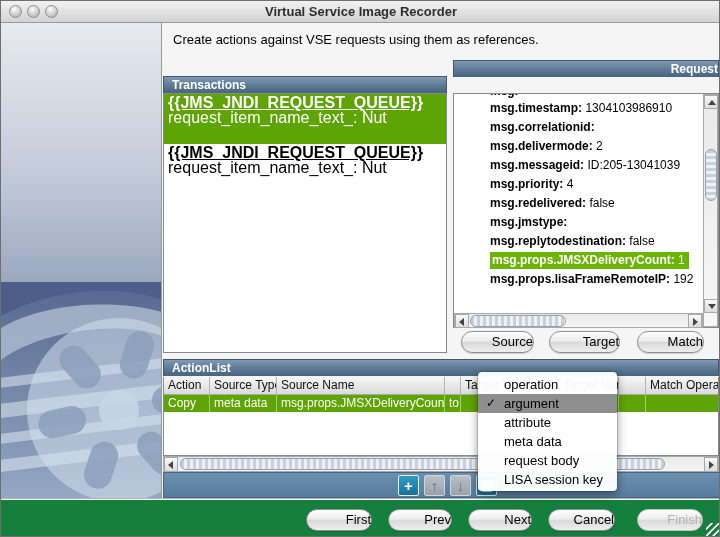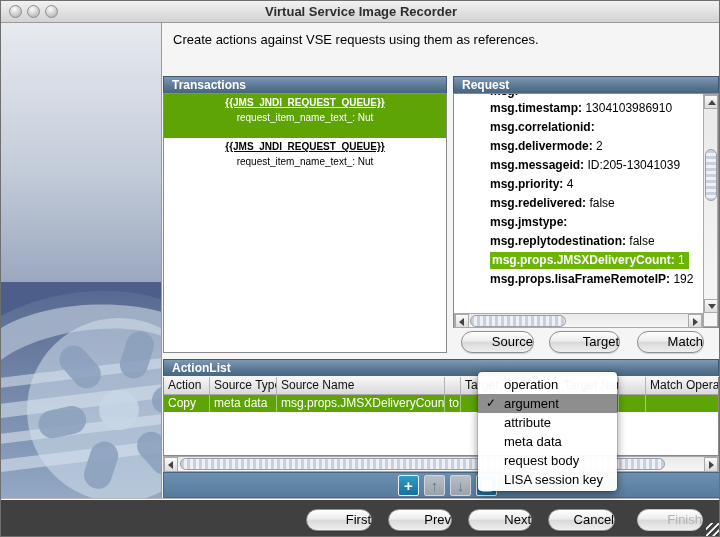--- a/index.html
+++ b/index.html
@@ -26,21 +26,21 @@
   #instruction { position:absolute; left:172px; top:31px; width:540px;
     font-size:13px; font-weight:normal; color:#000000; }
 
   
   .panel-label { position:absolute; height:17px; color:#fff; font-size:12px; font-weight:bold;
     padding:1px 0 0 8px; background:linear-gradient(#8098b3,#5b7995 55%,#49657f);
     border:1px solid #41586f; border-bottom:none; }
   .list-box { position:absolute; background:#fff; border:1px solid #8a8a8a; overflow:hidden; }
 
   
-  .txn-item { padding:1px 4px 13px 4px; font-size:10px; line-height:15px; white-space:nowrap;text-align:center; }
+  .txn-item { padding:1px 4px 19px 4px; font-size:16px; line-height:15px; white-space:nowrap; }
   .txn-item .q { font-weight:bold; text-decoration:underline; }
   .txn-item.sel { background:#5ea404; color:#fff; }
   .txn-item.unsel { background:#fff; color:#000; }
 
   
   #req-view { position:absolute; left:453px; top:93px; width:249px; height:219px;
     background:#fff; overflow:hidden; white-space:nowrap; }
   .req-row { height:19px; line-height:19px; font-size:12px; padding-left:36px; color:#000; }
   .req-key { font-weight:bold; }
   .req-hl { background:#6cb405; color:#fff; padding:1px 4px 2px 2px; }
@@ -95,21 +95,21 @@
   #type-menu { position:absolute; left:477px; top:371px; width:139px; z-index:50;
     background:rgba(255,255,255,.96); border-radius:4px; padding:3px 0 2px 0;
     box-shadow:0 3px 10px rgba(0,0,0,.45), 0 0 0 1px rgba(0,0,0,.12); }
   .menu-item { height:19px; line-height:19px; font-size:13px; color:#000;
     padding-left:26px; position:relative; white-space:nowrap; }
   .menu-item.checked { background:#8e8e8e; }
   .menu-check { position:absolute; left:8px; top:0; font-size:12px; }
 
   
   #footer { position:absolute; left:0; top:497px; width:720px; height:40px;
-    background:#404040; border-top:1px solid #b5b5b5; box-shadow:inset 0 1px 0 #f8f8f8; }
+    background:#15803d; border-top:1px solid #b5b5b5; box-shadow:inset 0 1px 0 #f8f8f8; }
   #grip { position:absolute; right:2px; bottom:2px; width:13px; height:13px;
     background:repeating-linear-gradient(135deg, transparent 0 3px, #ababab 3px 4px, #f2f2f2 4px 5px); }
 </style>
 </head>
 <body>
 
 <div id="win">
 
   <div id="titlebar">
     <span class="tl" style="left:8px"></span>
@@ -157,21 +157,21 @@
     <div class="txn-item sel">
       <div class="q">{{JMS_JNDI_REQUEST_QUEUE}}</div>
       <div>request_item_name_text_: Nut</div>
     </div>
     <div class="txn-item unsel">
       <div class="q">{{JMS_JNDI_REQUEST_QUEUE}}</div>
       <div>request_item_name_text_: Nut</div>
     </div>
   </div>
 
-  <div class="panel-label" style="left:452px; top:75px; width:266px;">Request</div>
+  <div class="panel-label" style="left:452px; top:59px; width:266px;text-align:right;">Request</div>
   <div class="list-box" style="left:452px; top:92px; width:266px; height:235px;"></div>
 
   <div id="req-view">
     <div class="req-row req-clip">
       <div class="req-key">msg.</div>
     </div>
     <div class="req-row"><span class="req-key">msg.timestamp:</span> <span>1304103986910</span></div>
     <div class="req-row"><span class="req-key">msg.correlationid:</span> <span></span></div>
     <div class="req-row"><span class="req-key">msg.delivermode:</span> <span>2</span></div>
     <div class="req-row"><span class="req-key">msg.messageid:</span> <span>ID:205-13041039</span></div>

